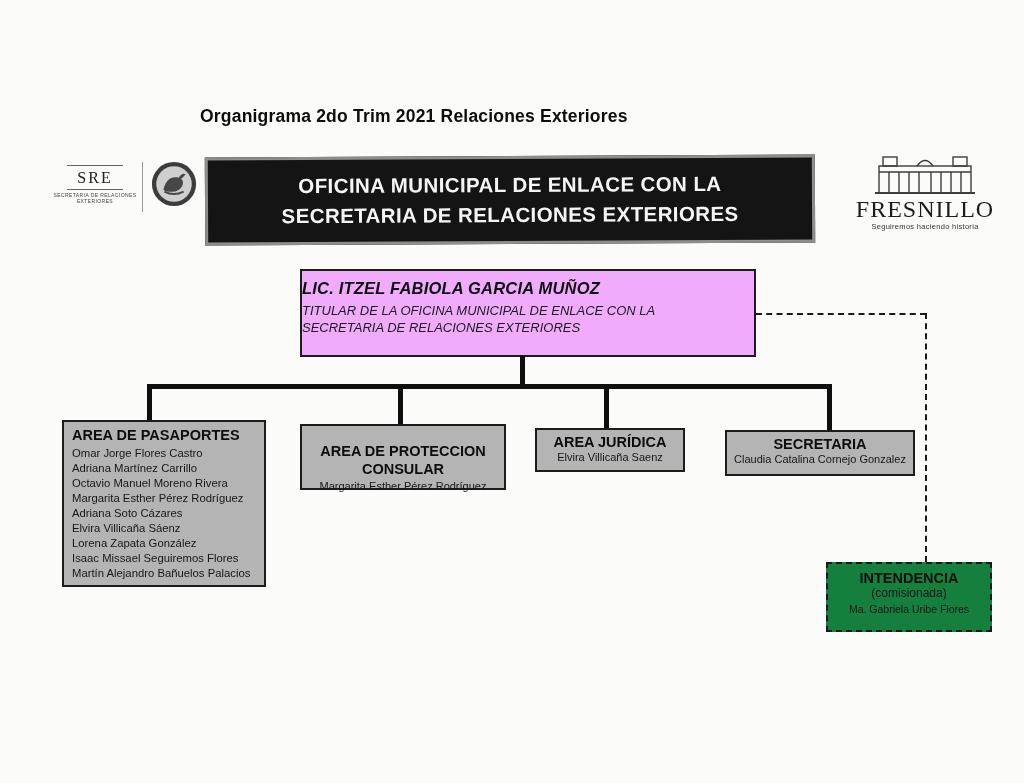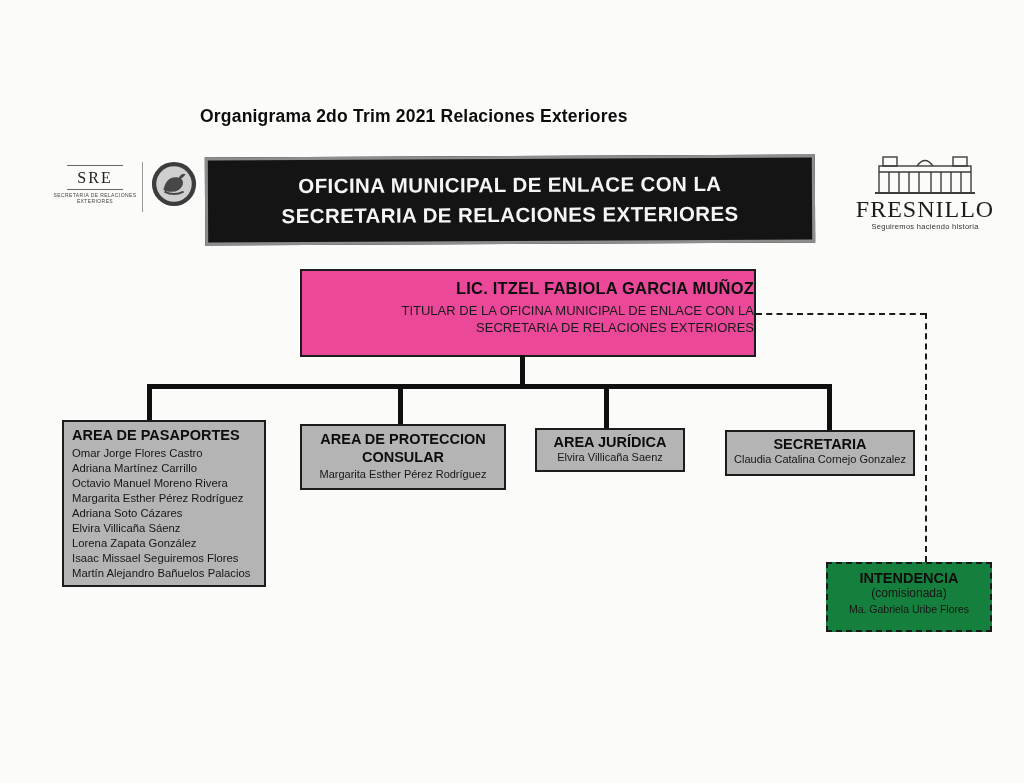--- a/index.html
+++ b/index.html
@@ -48,43 +48,43 @@
   .fresnillo-building{display:block;margin:0 auto;}
   .fresnillo-name{
     font-family:"Liberation Serif", serif;font-size:24px;color:#1c1c1c;
     letter-spacing:1px;line-height:26px;margin-top:0px;white-space:nowrap;
   }
   .fresnillo-tagline{font-size:7.5px;color:#333;margin-top:0px;letter-spacing:0.3px;}
 
   
   .director-box{
     position:absolute;left:300px;top:269px;width:456px;height:88px;
-    background:#ec4899;border:2px solid #1c1c1c;box-sizing:border-box;
-    text-align:right;padding-top:8px;
+    background:#f0abfc;border:2px solid #1c1c1c;box-sizing:border-box;
+    text-align:left;padding-top:8px;font-style:italic;
   }
   .director-name{font-size:16.5px;font-weight:bold;color:#0d0d0d;letter-spacing:0.2px;}
   .director-sub{font-size:13px;color:#1a1a1a;line-height:17px;margin-top:4px;}
 
   
   .conn{position:absolute;background:#0f0f0f;}
   .dash-h{position:absolute;border-top:2px dashed #1a1a1a;}
   .dash-v{position:absolute;border-left:2px dashed #1a1a1a;}
 
   
   .dept{
     position:absolute;background:#b4b4b4;border:2px solid #1c1c1c;box-sizing:border-box;
   }
   .dept-title{font-weight:bold;color:#0d0d0d;}
   .dept-member{color:#161616;}
 
   .dept-pasaportes{left:62px;top:420px;width:204px;height:167px;padding:5px 8px;}
   .dept-pasaportes .dept-title{font-size:14.5px;margin-bottom:3px;}
   .dept-pasaportes .dept-member{font-size:11.3px;line-height:15px;}
 
-  .dept-consular{left:300px;top:424px;width:206px;height:66px;text-align:center;padding-top:4px;}
+  .dept-consular{left:300px;top:424px;width:206px;height:66px;text-align:center;padding-top:16px;}
   .dept-consular .dept-title{font-size:14.5px;line-height:18px;}
   .dept-consular .dept-member{font-size:11px;margin-top:2px;}
 
   .dept-juridica{left:535px;top:428px;width:150px;height:44px;text-align:center;padding-top:4px;}
   .dept-juridica .dept-title{font-size:14.5px;}
   .dept-juridica .dept-member{font-size:11px;margin-top:1px;}
 
   .dept-secretaria{left:725px;top:430px;width:190px;height:46px;text-align:center;padding-top:4px;}
   .dept-secretaria .dept-title{font-size:14.5px;}
   .dept-secretaria .dept-member{font-size:11px;margin-top:1px;}

